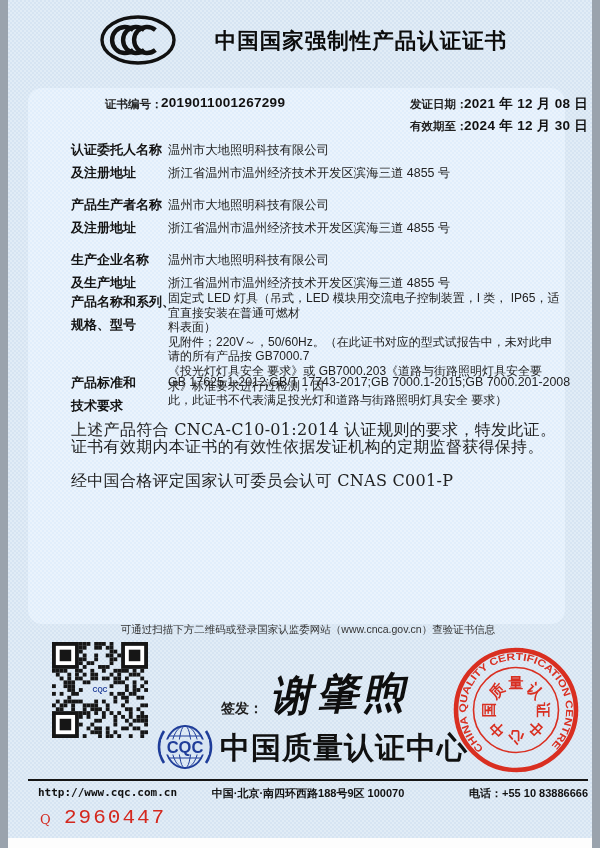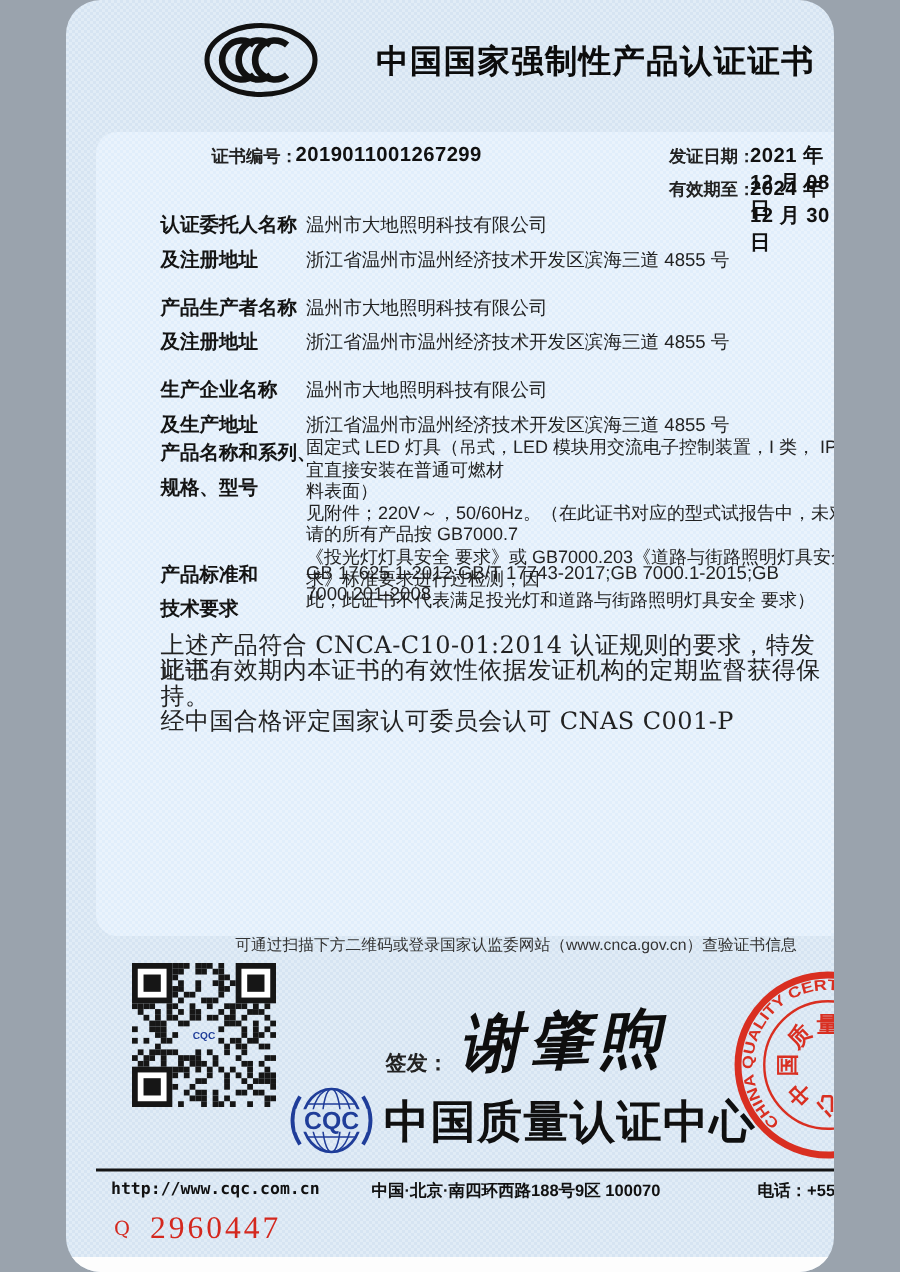--- a/index.html
+++ b/index.html
@@ -1,23 +1,23 @@
 <!DOCTYPE html>
 <html><head>
 <meta charset="utf-8">
 <style>
   html,body{margin:0;padding:0;background:#9aa3ad;}
   .page{
-    position:relative;width:512px;height:848px;margin:0 auto;overflow:hidden;
+    position:relative;width:584px;height:848px;margin:0 auto;overflow:hidden;
     background-color:#d6e4f2;
     background-image:
       linear-gradient(45deg, rgba(255,255,255,.28) 25%, transparent 25%, transparent 75%, rgba(255,255,255,.28) 75%),
       linear-gradient(45deg, rgba(255,255,255,.28) 25%, transparent 25%, transparent 75%, rgba(255,255,255,.28) 75%);
     background-size:4px 4px;background-position:0 0,2px 2px;
-    font-family:"Liberation Sans",sans-serif;color:#1b1b1b;border-radius:23px;
+    font-family:"Liberation Sans",sans-serif;color:#1b1b1b;
   }
   .abs{position:absolute;}
   .panel{
     left:20px;top:88px;width:537px;height:536px;border-radius:14px;
     background-color:#e1eefb;
     background-image:
       linear-gradient(45deg, rgba(255,255,255,.30) 25%, transparent 25%, transparent 75%, rgba(255,255,255,.30) 75%),
       linear-gradient(45deg, rgba(255,255,255,.30) 25%, transparent 25%, transparent 75%, rgba(255,255,255,.30) 75%);
     background-size:4px 4px;background-position:0 0,2px 2px;
   }
@@ -30,21 +30,21 @@
   .f-para{width:394px;line-height:14.6px;font-size:12px;white-space:pre-line;color:#222;}
   .stmt{font-size:16px;line-height:17px;color:#222;letter-spacing:.3px;}
   .qr-note{left:0;top:623px;width:600px;text-align:center;font-size:10.5px;color:#333;}
   .sign-label{font-size:14px;font-weight:bold;color:#222;}
   .signature{font-size:42px;font-weight:bold;font-style:italic;transform:rotate(-2deg);letter-spacing:4px;color:#0e0e0e;font-family:"DejaVu Serif",serif;}
   .issuer-name{font-size:30px;font-weight:600;letter-spacing:1px;color:#101010;}
   .rule{left:20px;top:779px;width:560px;height:2px;background:#151515;}
   .foot{font-size:11px;color:#111;}
   .foot-url{font-family:"DejaVu Sans Mono",monospace;font-weight:bold;}
   .serial-q{font-size:13px;color:#d4281e;font-family:"DejaVu Serif",serif;}
-  .serial-num{font-size:21px;color:#d4281e;font-family:Liberation Serif, serif;letter-spacing:2px;}
+  .serial-num{font-size:21px;color:#d4281e;font-family:Liberation Mono, monospace;letter-spacing:2px;}
   .white-strip{left:0;top:838px;width:600px;height:10px;background:#fdfdfd;}
 </style>
 </head>
 <body>
 
 <div class="page">
 
   <div class="abs panel"></div>
 
   <svg class="abs" style="left:90px;top:14px" width="80" height="52" viewBox="0 0 80 52">

